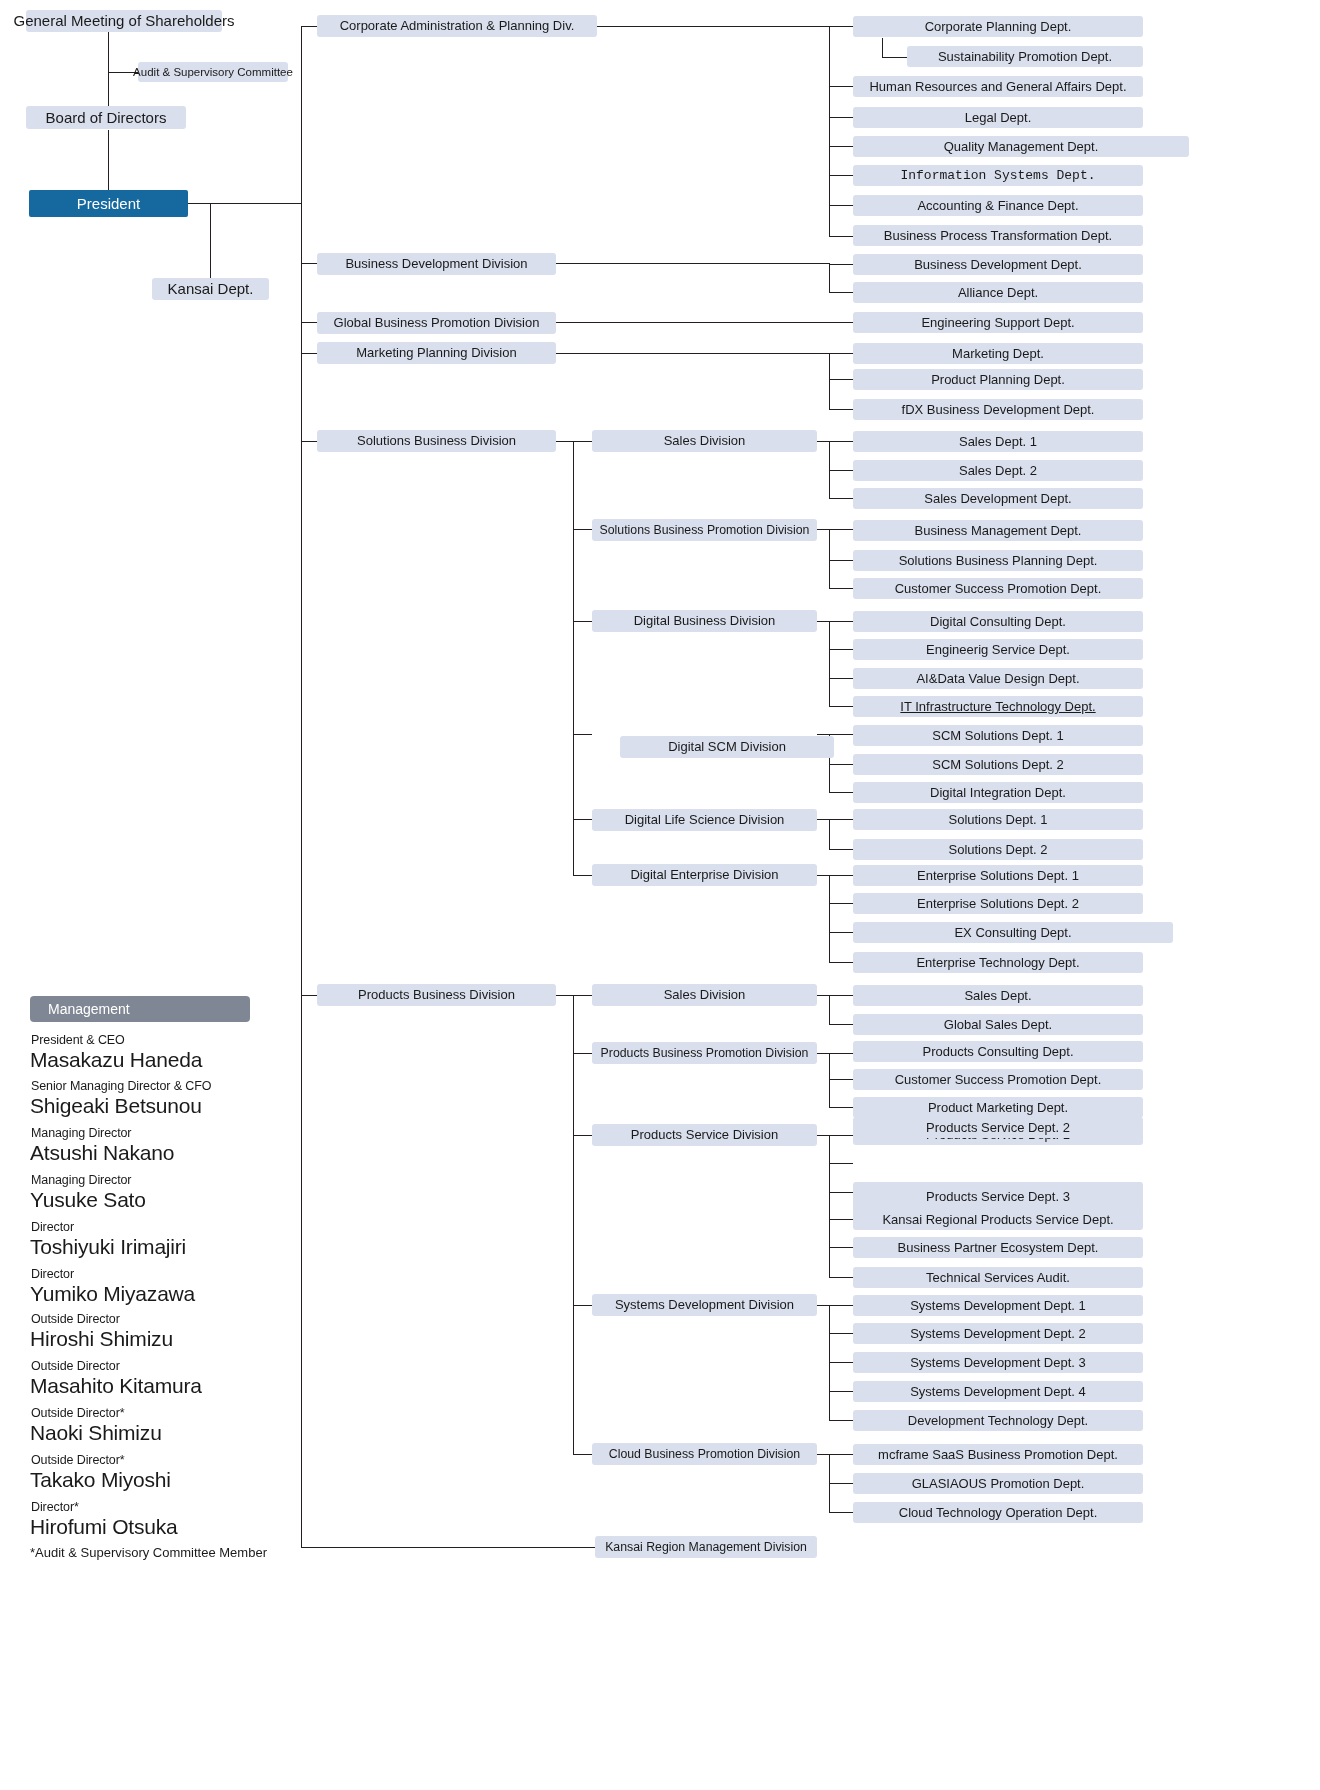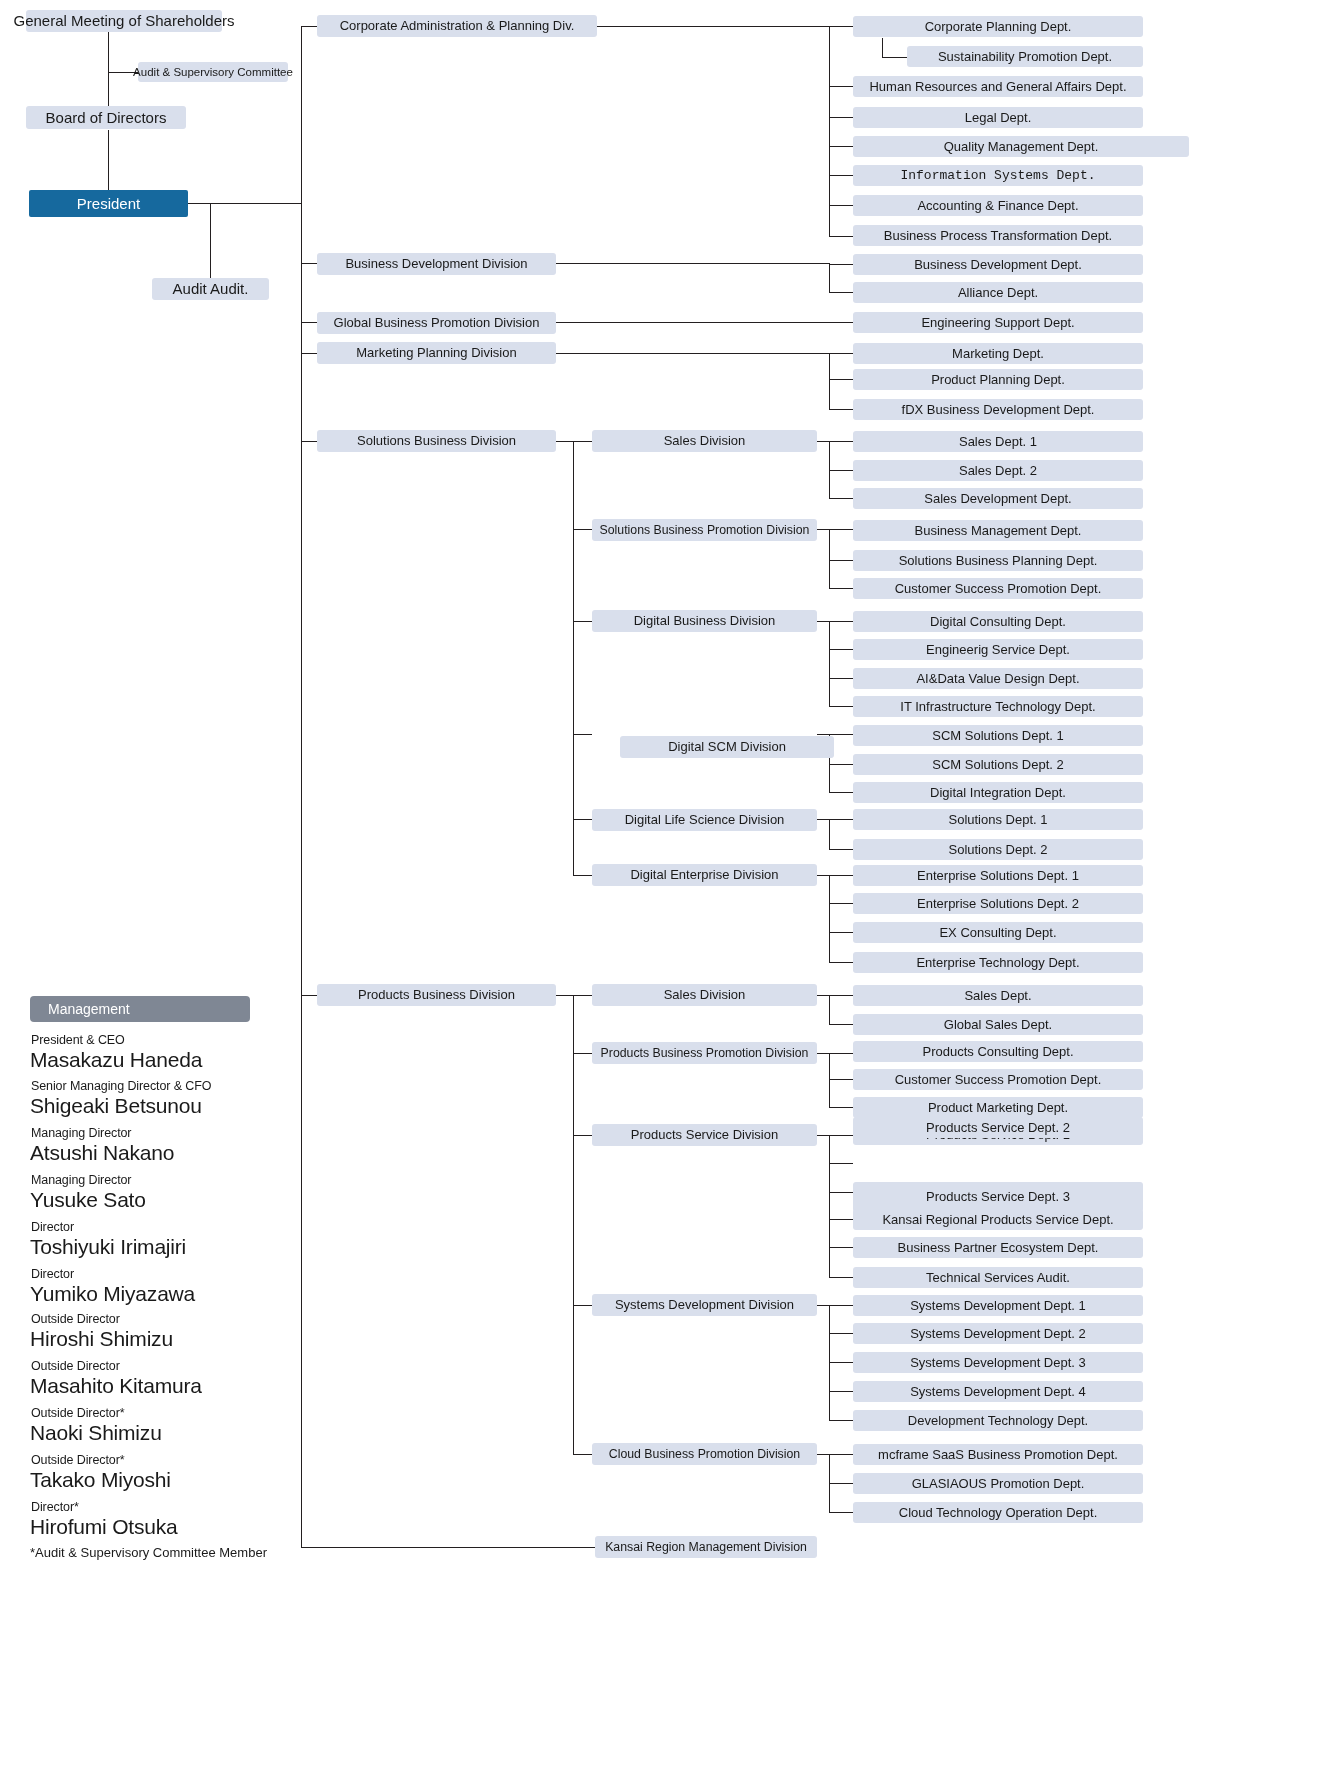--- a/index.html
+++ b/index.html
@@ -210,21 +210,21 @@
 
   <div class="node f15" style="left:26px;top:106px;width:160px;height:23px;">
     <span>Board of Directors</span>
   </div>
 
   <div class="node pres f15" style="left:29px;top:190px;width:159px;height:27px;">
     <span>President</span>
   </div>
 
   <div class="node f15" style="left:152px;top:278px;width:117px;height:22px;">
-    <span>Audit Audit.</span>
+    <span>Kansai Dept.</span>
   </div>
 
   <div class="node f13" style="left:317px;top:15px;width:280px;height:22px;">
     <span>Corporate Administration &amp; Planning Div.</span>
   </div>
 
   <div class="node f13" style="left:317px;top:253px;width:239px;height:22px;">
     <span>Business Development Division</span>
   </div>
 
@@ -351,21 +351,21 @@
 
   <div class="node f13" style="left:853px;top:611px;width:290px;height:21px;">
     <span>Digital Consulting Dept.</span>
     </div>
   <div class="node f13" style="left:853px;top:639px;width:290px;height:21px;">
     <span>Engineerig Service Dept.</span>
     </div>
   <div class="node f13" style="left:853px;top:668px;width:290px;height:21px;">
     <span>AI&amp;Data Value Design Dept.</span>
     </div>
-  <div class="node f13" style="left:853px;top:696px;width:290px;height:21px;">
+  <div class="node f13" style="left:853px;top:696px;width:290px;height:21px;text-decoration:underline;">
     <span>IT Infrastructure Technology Dept.</span>
     </div>
 
   <div class="node f13" style="left:853px;top:725px;width:290px;height:21px;">
     <span>SCM Solutions Dept. 1</span>
     </div>
   <div class="node f13" style="left:853px;top:754px;width:290px;height:21px;">
     <span>SCM Solutions Dept. 2</span>
     </div>
   <div class="node f13" style="left:853px;top:782px;width:290px;height:21px;">
@@ -378,21 +378,21 @@
   <div class="node f13" style="left:853px;top:839px;width:290px;height:21px;">
     <span>Solutions Dept. 2</span>
     </div>
 
   <div class="node f13" style="left:853px;top:865px;width:290px;height:21px;">
     <span>Enterprise Solutions Dept. 1</span>
     </div>
   <div class="node f13" style="left:853px;top:893px;width:290px;height:21px;">
     <span>Enterprise Solutions Dept. 2</span>
     </div>
-  <div class="node f13" style="left:853px;top:922px;width:290px;height:21px;">
+  <div class="node f13" style="left:853px;top:922px;width:320px;height:21px;">
     <span>EX Consulting Dept.</span>
     </div>
   <div class="node f13" style="left:853px;top:952px;width:290px;height:21px;">
     <span>Enterprise Technology Dept.</span>
     </div>
 
   <div class="node f13" style="left:853px;top:985px;width:290px;height:21px;">
     <span>Sales Dept.</span>
     </div>
   <div class="node f13" style="left:853px;top:1014px;width:290px;height:21px;">

